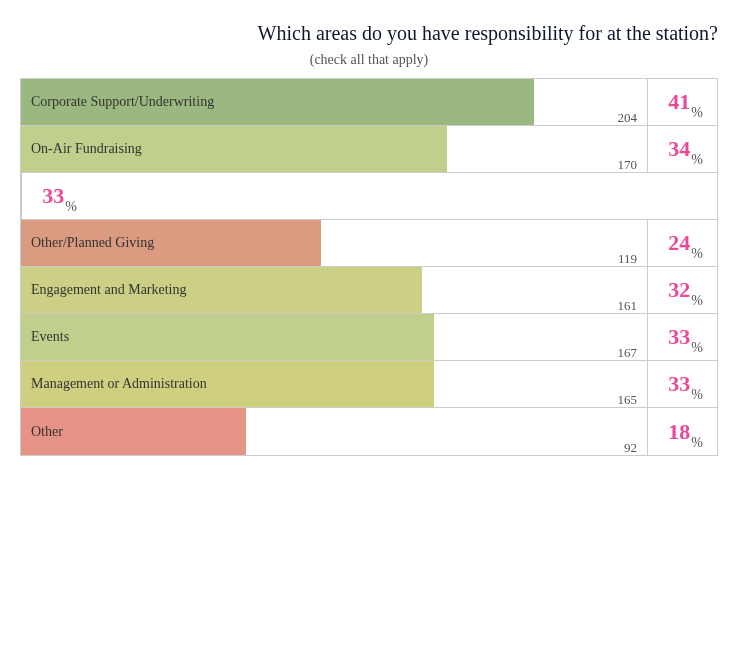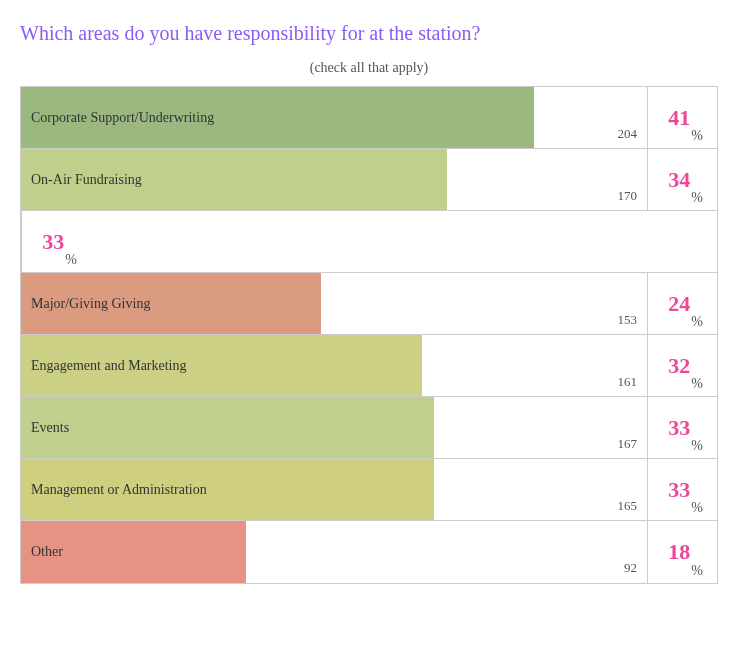--- a/index.html
+++ b/index.html
@@ -10,42 +10,42 @@
       min-height: 650px;
       display: flex;
       align-items: flex-start;
       justify-content: center;
       padding: 20px;
     }
     .chart-container {
       width: 700px;
     }
     .chart-title {
-      text-align: left;
+      text-align: right;
       font-size: 20px;
       font-weight: normal;
-      color: #8b5cf6;
-      margin-bottom: 14px;
+      color: #0f172a;
+      margin-bottom: 6px;
       line-height: 1.3;
     }
     .chart-subtitle {
       text-align: center;
       font-size: 14px;
       color: #555;
       margin-bottom: 10px;
     }
     .chart-body {
       border: 1px solid #ccc;
     }
     .chart-row {
       display: flex;
       align-items: center;
       border-bottom: 1px solid #ccc;
       padding: 0;
-      height: 62px;
+      height: 47px;
       background: #fff;
     }
     .chart-row:last-child {
       border-bottom: none;
     }
     .bar-wrapper {
       flex: 1;
       position: relative;
       height: 100%;
       display: flex;
@@ -137,22 +137,22 @@
       </div>
       <div class="chart-row">
         <div class="bar-percent-container">
           <span class="bar-percent-bold">33</span>
           <span class="bar-percent-sign">%</span>
         </div>
       </div>
       <div class="chart-row">
         <div class="bar-wrapper">
           <div class="bar-fill color-salmon" style="width: 48%;"></div>
-          <span class="bar-label">Major/Giving Giving</span>
-          <span class="bar-count">153</span>
+          <span class="bar-label">Other/Planned Giving</span>
+          <span class="bar-count">119</span>
         </div>
         <div class="bar-percent-container">
           <span class="bar-percent-bold">24</span>
           <span class="bar-percent-sign">%</span>
         </div>
       </div>
       <div class="chart-row">
         <div class="bar-wrapper">
           <div class="bar-fill color-yellow-green" style="width: 64%;"></div>
           <span class="bar-label">Engagement and Marketing</span>

